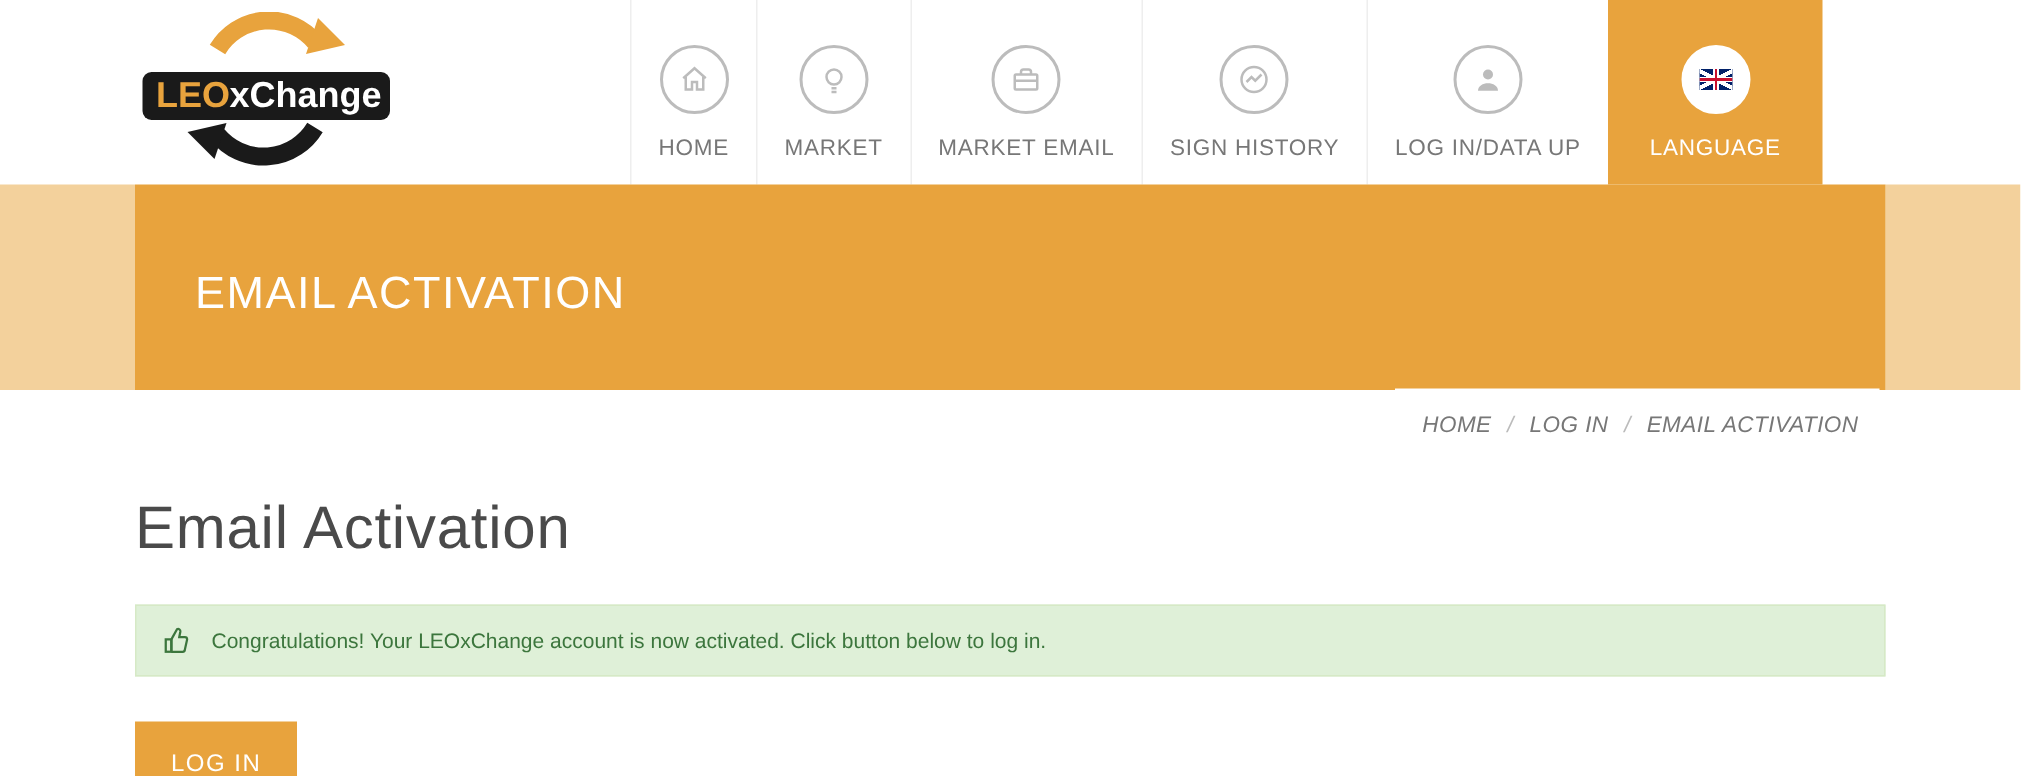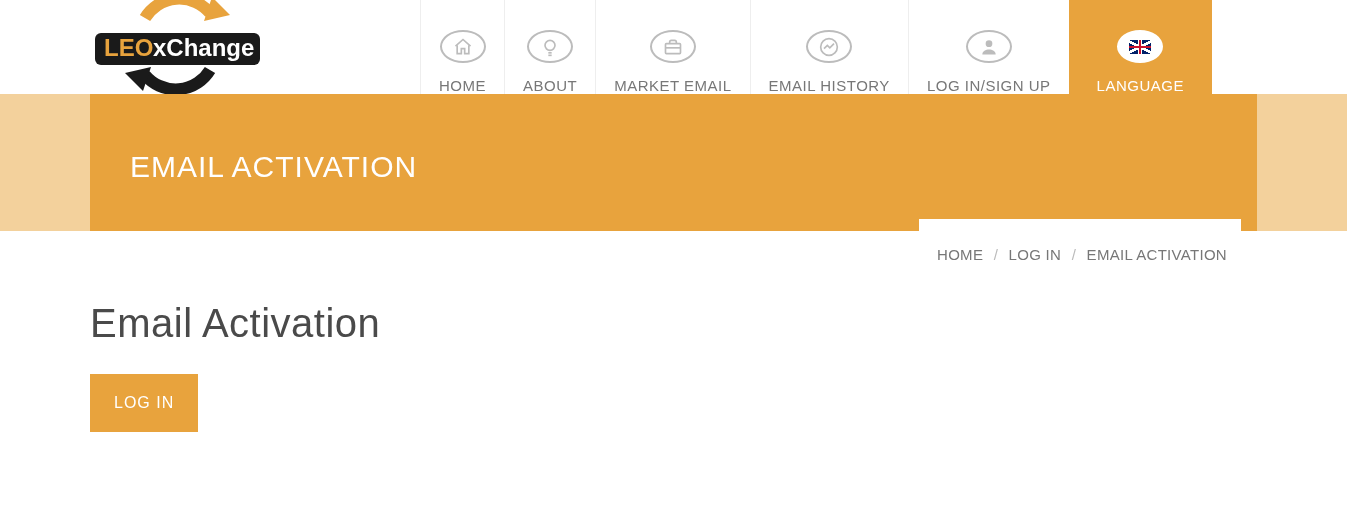--- a/index.html
+++ b/index.html
@@ -1,19 +1,19 @@
 <!DOCTYPE html>
 <html><head>
 <meta charset="utf-8">
 <style>
   * { margin: 0; padding: 0; box-sizing: border-box; }
   body { font-family: 'Segoe UI', Arial, sans-serif; background: #fff; color: #333; width: 1347px; }
   
   
-  .header { display: flex; align-items: stretch; height: 94px; background: #fff; }
+  .header { display: flex; align-items: stretch; height: 123px; background: #fff; }
   .logo-area { flex: 0 0 420px; display: flex; align-items: center; padding-left: 90px; }
   .logo-svg { width: 175px; height: 108px; }
   
   .nav { display: flex; flex: 1; }
   .nav-item { flex: 0 0 auto; border-left: 1px solid #eee; padding: 30px 18px 0; text-align: center; cursor: pointer; display: flex; flex-direction: column; align-items: center; justify-content: flex-start; min-width: 60px; }
   .nav-item.lang { background: #e8a33d; border-left: none; padding-left: 28px; padding-right: 28px; }
   .nav-icon-circle { width: 46px; height: 46px; border: 2px solid #bcbcbc; border-radius: 50%; display: flex; align-items: center; justify-content: center; margin-bottom: 14px; }
   .nav-item.lang .nav-icon-circle { border-color: #fff; background:#fff; }
   .nav-label { font-family: 'Arial Narrow', Arial, sans-serif; font-stretch: condensed; font-size: 15px; letter-spacing: 0.5px; color: #777; }
   .nav-item.lang .nav-label { color: #fff; }
@@ -27,21 +27,21 @@
   .flag::after{content:"";position:absolute;inset:0;background:
     linear-gradient(to bottom,transparent 44%,#C8102E 44%,#C8102E 56%,transparent 56%),
     linear-gradient(to right,transparent 46%,#C8102E 46%,#C8102E 54%,transparent 54%);}
   
   
   .band-wrap { position: relative; }
   .side-left { position:absolute; left:0; top:0; width:90px; height:137px; background:#f3d19c; }
   .side-right { position:absolute; right:0; top:0; width:90px; height:137px; background:#f3d19c; }
   .orange-band { position: relative; margin: 0 90px; background: #e8a33d; height: 137px; }
   .band-title { position:absolute; left:40px; top:56px; color:#fff; font-family:'Arial Narrow',Arial,sans-serif; font-stretch:condensed; font-size:30px; font-weight:300; letter-spacing:1px; }
-  .breadcrumb-box { position:absolute; right:16px; bottom:-49px; background:#fff; padding:27px 14px 16px 18px; }
+  .breadcrumb-box { position:absolute; right:4px; bottom:-49px; background:#fff; padding:16px 14px 16px 18px;font-style:italic; }
   .breadcrumb-box span, .breadcrumb-box a { font-family:'Arial Narrow',Arial,sans-serif; font-stretch:condensed; font-size:15px; color:#777; text-decoration:none; letter-spacing:0.3px; }
   .breadcrumb-box .sep { color:#bbb; margin:0 6px; }
   
   
   .content { padding: 70px 90px 40px; }
   .page-heading { font-family:'Arial Narrow',Arial,sans-serif; font-stretch:condensed; font-size:40px; font-weight:300; color:#4a4a4a; letter-spacing:0.5px; margin-bottom:28px; }
   .alert-success { background:#dff0d8; border:1px solid #d6e9c6; color:#3c763d; padding:14px 18px; margin-bottom:30px; font-size:14px; display:flex; align-items:center; gap:14px; }
   .thumb-icon{width:18px;height:18px;flex:0 0 18px;}
   .btn { display:inline-block; background:#e8a33d; color:#fff; border:none; padding:20px 24px; font-family:'Arial Narrow',Arial,sans-serif; font-stretch:condensed; font-size:16px; letter-spacing:1px; cursor:pointer; }
 </style>
@@ -71,49 +71,49 @@
       <span class="nav-label">HOME</span>
     </div>
     <div class="nav-item">
       <div class="nav-icon-circle">
         <svg class="icon-svg" viewBox="0 0 24 24" fill="none" stroke="#bcbcbc" stroke-width="2">
             <circle cx="12" cy="10" r="6"></circle>
             <line x1="10" y1="19" x2="14" y2="19"></line>
             <line x1="10" y1="22" x2="14" y2="22"></line>
           </svg>
       </div>
-      <span class="nav-label">ABOUT</span>
+      <span class="nav-label">MARKET</span>
     </div>
     <div class="nav-item">
       <div class="nav-icon-circle">
         <svg class="icon-svg" viewBox="0 0 24 24" fill="none" stroke="#bcbcbc" stroke-width="2">
             <rect x="3" y="8" width="18" height="12" rx="1"></rect>
             <path d="M8 8V6a2 2 0 012-2h4a2 2 0 012 2v2"></path>
             <line x1="3" y1="13" x2="21" y2="13"></line>
           </svg>
       </div>
       <span class="nav-label">MARKET EMAIL</span>
     </div>
     <div class="nav-item">
       <div class="nav-icon-circle">
         <svg class="icon-svg" viewBox="0 0 24 24" fill="none" stroke="#bcbcbc" stroke-width="2">
             <circle cx="12" cy="12" r="10"></circle>
             <polyline points="6,14 10,10 13,13 18,8"></polyline>
           </svg>
       </div>
-      <span class="nav-label">EMAIL HISTORY</span>
+      <span class="nav-label">SIGN HISTORY</span>
     </div>
     <div class="nav-item">
       <div class="nav-icon-circle">
         <svg class="icon-svg" viewBox="0 0 24 24" fill="#bcbcbc">
             <circle cx="12" cy="8" r="4"></circle>
             <path d="M4 21c0-4 4-6 8-6s8 2 8 6"></path>
           </svg>
       </div>
-      <span class="nav-label">LOG IN/SIGN UP</span>
+      <span class="nav-label">LOG IN/DATA UP</span>
     </div>
     <div class="nav-item lang">
       <div class="nav-icon-circle">
         <div class="flag"></div>
       </div>
       <span class="nav-label">LANGUAGE</span>
     </div>
   </nav>
 </div>
 
@@ -127,14 +127,22 @@
       <span class="sep">/</span>
       <a href="#">LOG IN</a>
       <span class="sep">/</span>
       <span>EMAIL ACTIVATION</span>
     </div>
   </div>
 </div>
 
 <div class="content">
   <h2 class="page-heading">Email Activation</h2>
+  <div class="alert-success">
+    <svg class="thumb-icon" viewBox="0 0 24 24" fill="none" stroke="#3c763d" stroke-width="2">
+      <path d="M7 22V11"></path>
+        <path d="M7 11l5-9a2 2 0 013 2l-1 5h5a2 2 0 012 2l-2 9a2 2 0 01-2 2H7"></path>
+        <rect x="2" y="11" width="5" height="11"></rect>
+    </svg>
+    <span>Congratulations! Your LEOxChange account is now activated. Click button below to log in.</span>
+  </div>
   <button class="btn">LOG IN</button>
 </div>
 
 </body></html>

